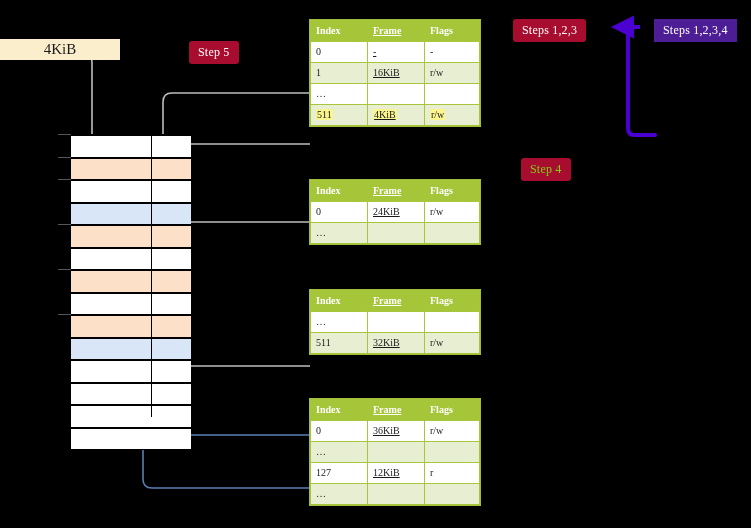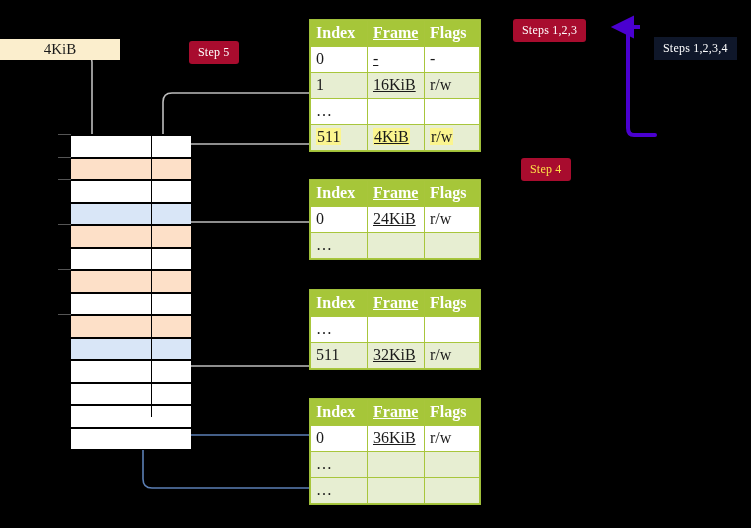--- a/index.html
+++ b/index.html
@@ -75,21 +75,21 @@
   
   .ptable {
     position: absolute;
     border-collapse: collapse;
     table-layout: fixed;
     background: #ffffff;
     box-shadow: 0 0 0 1px #9fbf3a;
   }
   .ptable th, .ptable td {
     border: 1px solid #a8c63c;
-    font-size: 16px;
+    font-size: 10px;
     padding: 3px 5px 4px 5px;
     text-align: left;
     height: 21px;
     box-sizing: border-box;
     overflow: hidden;
     white-space: nowrap;
     margin-top: 48px;
   }
   .ptable th {
     background: #a6c639;
@@ -282,29 +282,34 @@
           <tr>
             <td class="col-index">0</td>
             <td class="col-frame">36KiB</td>
             <td class="col-flags">r/w</td>
           </tr>
           <tr class="alt">
             <td class="col-index">…</td>
             <td class="col-frame"></td>
             <td class="col-flags"></td>
           </tr>
+          <tr>
+            <td class="col-index">127</td>
+            <td class="col-frame">12KiB</td>
+            <td class="col-flags">r</td>
+          </tr>
           <tr class="alt">
             <td class="col-index">…</td>
             <td class="col-frame"></td>
             <td class="col-flags"></td>
           </tr>
         </tbody>
       </table>
     </div>
 
   <div id="badges-host">
       <div class="badge red" style="left: 189px; top: 41px; background: rgb(168, 12, 46); color: rgb(255, 255, 255);">Step 5</div>
       <div class="badge red" style="left: 513px; top: 19px; background: rgb(168, 12, 46); color: rgb(255, 255, 255);">Steps 1,2,3</div>
-      <div class="badge purple" style="left: 654px; top: 19px; background: #0f172a; color: rgb(255, 255, 255); margin-top: 18px;">Steps 1,2,3,4</div>
-      <div class="badge red" style="left: 521px; top: 158px; background: rgb(168, 12, 46); color: #fde047;">Step 4</div>
+      <div class="badge purple" style="left: 654px; top: 19px; background: #4c1d95; color: rgb(255, 255, 255);">Steps 1,2,3,4</div>
+      <div class="badge red" style="left: 521px; top: 158px; background: rgb(168, 12, 46); color: #84cc16;">Step 4</div>
     </div>
 
 </div>
 
 </body></html>

